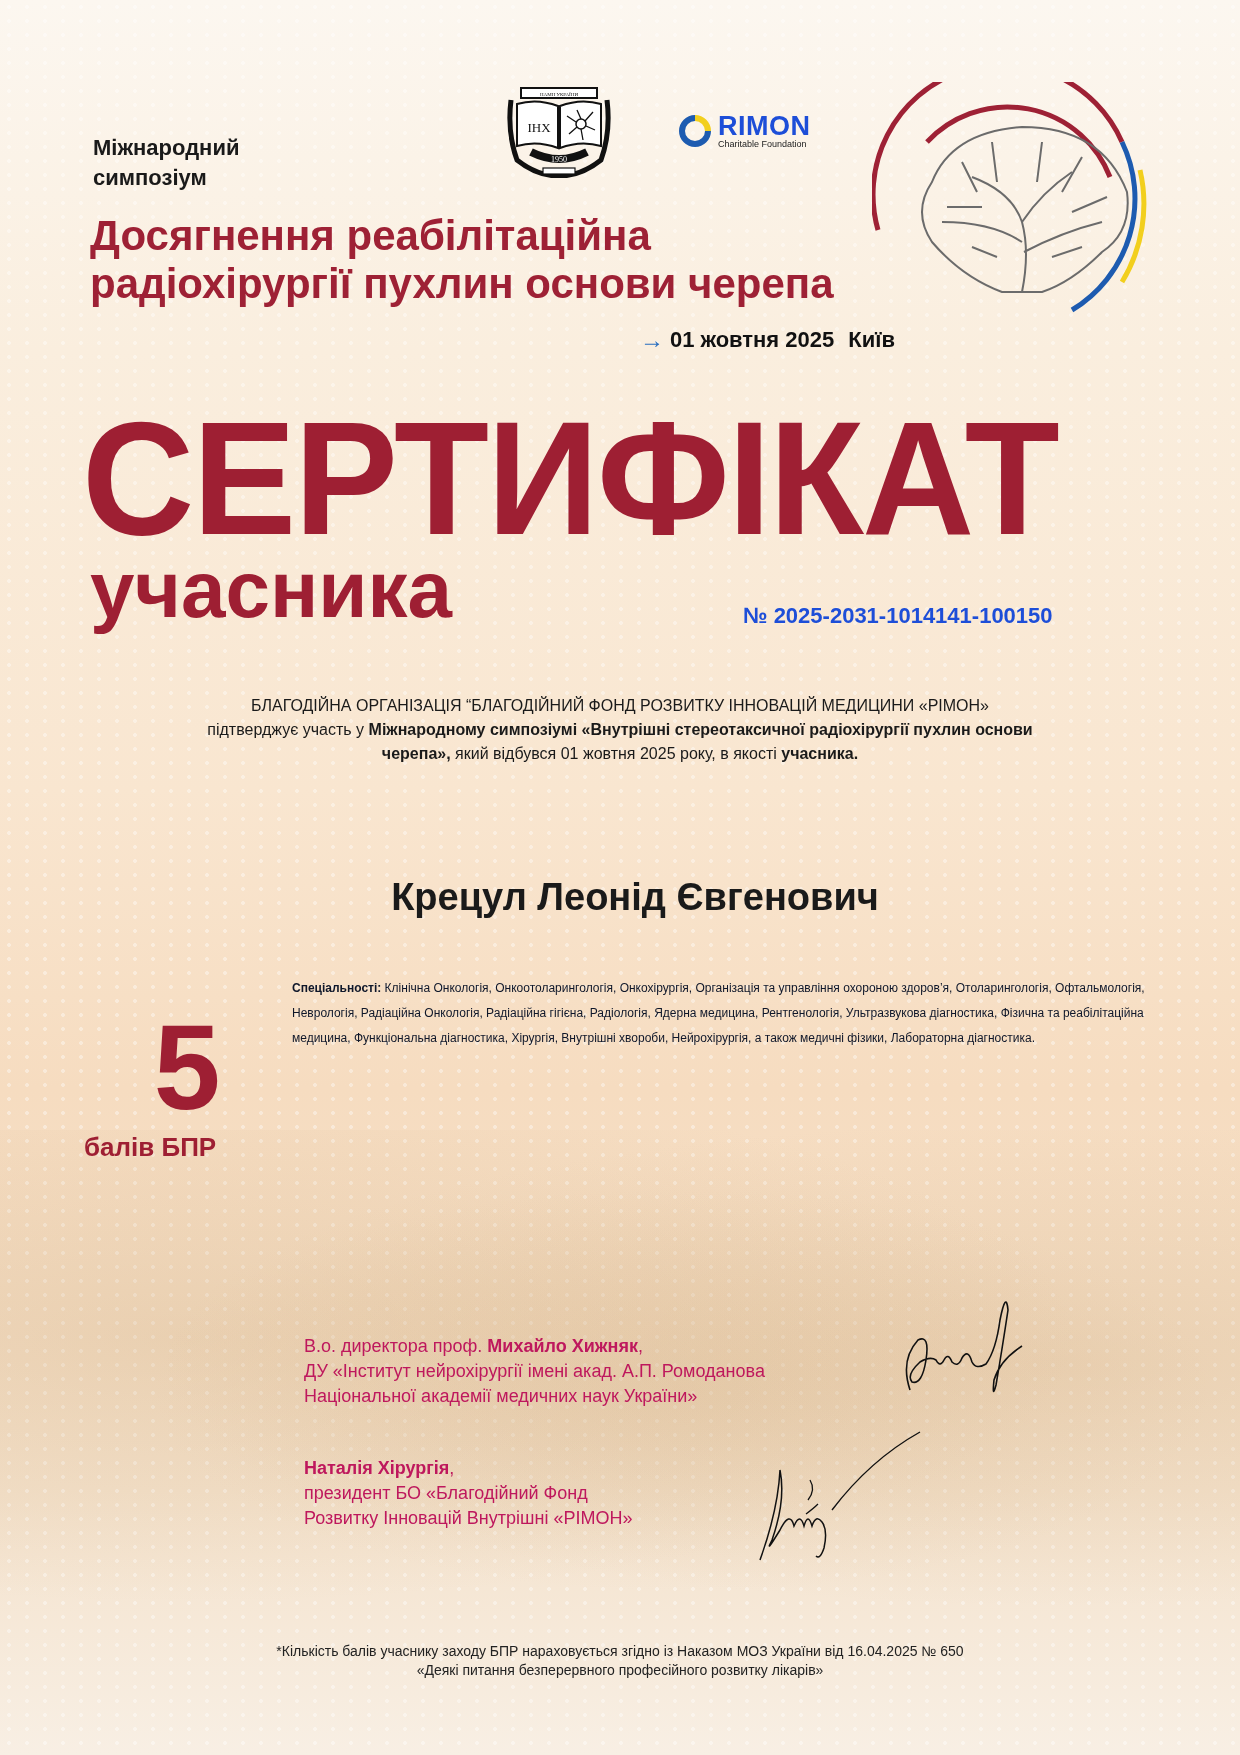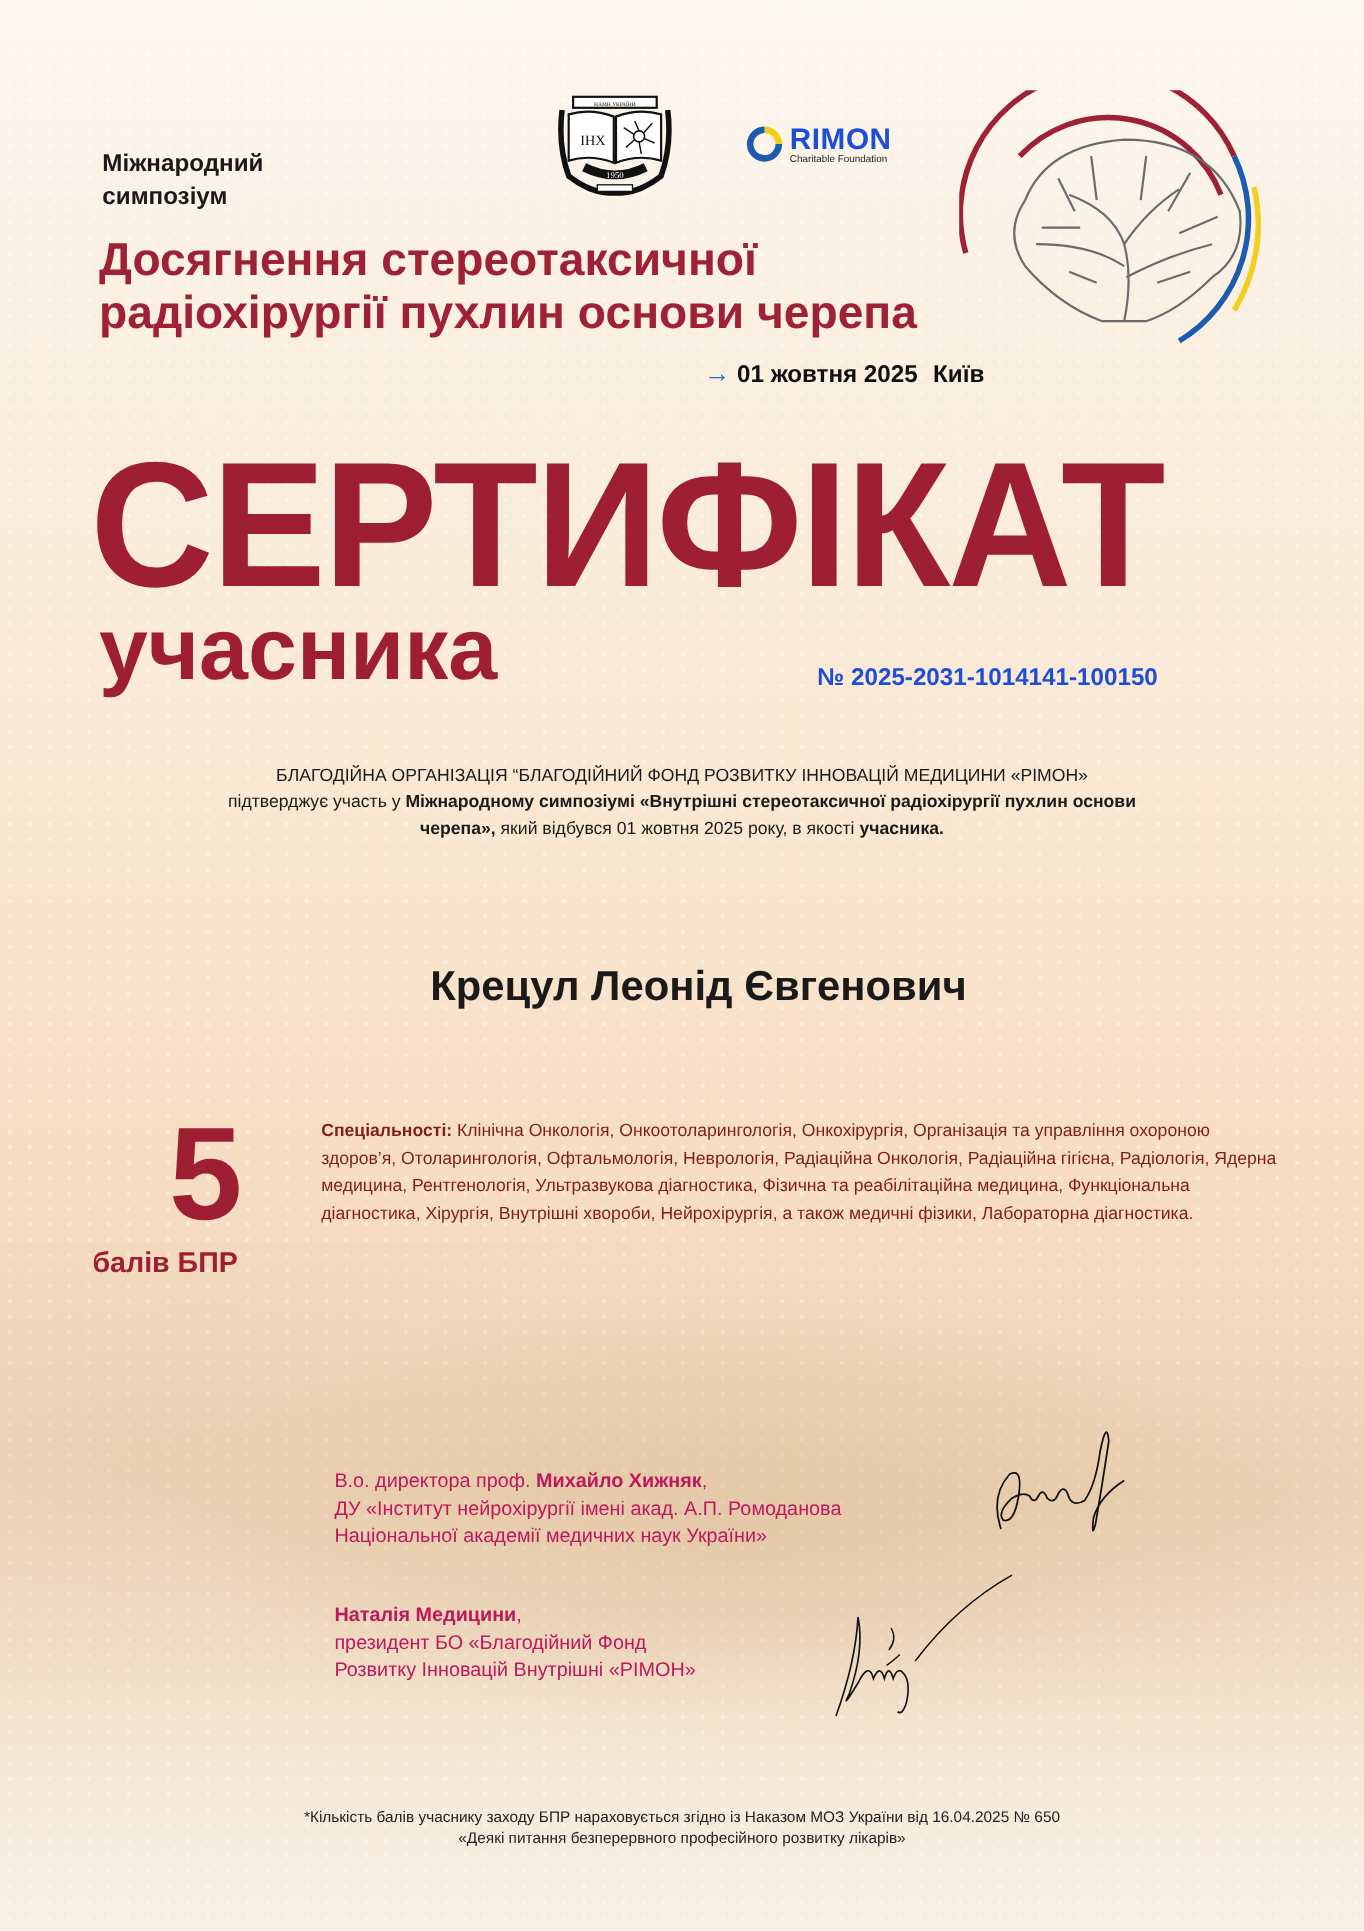--- a/index.html
+++ b/index.html
@@ -32,21 +32,21 @@
   .event-title { left:90px; top:212px; font-size:42px; font-weight:bold; line-height:48px; color:#9e2135; }
   .event-date { left:640px; top:326px; font-size:22px; font-weight:bold; color:#111; display:flex; align-items:center; gap:6px; }
   .event-date .arrow { color:#2a6fbf; font-weight:normal; font-size:24px; }
   .cert-title { left:82px; top:398px; font-size:162px; font-weight:bold; line-height:160px; color:#9e1f33; letter-spacing:-2px; transform:scaleX(0.96); transform-origin:left; }
   .cert-sub { left:90px; top:550px; font-size:80px; font-weight:bold; line-height:80px; color:#9e1f33; }
   .cert-no { left:743px; top:603px; font-size:22px; font-weight:bold; color:#1d4ed8; }
   .confirm { left:80px; top:694px; width:1080px; text-align:center; font-size:16px; line-height:24px; color:#1a1a1a; }
   .person { left:0; width:1240px; top:876px; text-align:center; font-size:38px; font-weight:bold; padding-left:30px; box-sizing:border-box; }
   .points-num { left:112px; top:1012px; font-size:120px; font-weight:bold; line-height:110px; color:#9e1f33; width:150px; text-align:center; }
   .points-label { left:84px; top:1132px; font-size:26px; font-weight:bold; color:#9e1f33; }
-  .specs { left:292px; top:1016px; width:870px; font-size:16px; line-height:25px; color:#7f1d1d; }
+  .specs { left:292px; top:976px; width:870px; font-size:12px; line-height:25px; color:#0f172a; }
   .signer { left:292px; font-size:18px; line-height:25px; color:#be185d;margin-left:12px; }
   .signer1 { top:1334px; }
   .signer2 { top:1456px; }
   .sig1 { left:896px; top:1290px; width:150px; height:115px; }
   .sig2 { left:750px; top:1430px; width:180px; height:140px; }
   .footnote { left:0; width:1240px; top:1642px; text-align:center; font-size:14px; line-height:19px; color:#222; }
   b { font-weight:bold; }
 </style>
 </head>
 <body>
@@ -90,21 +90,21 @@
   <path d="M55 60 A110 110 0 0 1 238 95" fill="none" stroke="#9e2135" stroke-width="5"></path>
   <path d="M268 88 A150 150 0 0 1 250 200" fill="none" stroke="#f2cf1d" stroke-width="5"></path>
   <g fill="none" stroke="#6b6b6b" stroke-width="2">
     <path d="M150 210 Q158 170 150 140 Q140 110 100 95 M150 140 Q170 110 200 90 M150 160 Q120 140 70 140 M152 170 Q190 150 230 140"></path>
     <path d="M60 100 Q80 50 150 45 Q230 45 255 110 Q260 150 230 170 Q200 200 170 210 L130 210 Q90 195 60 160 Q40 130 60 100 Z"></path>
     <path d="M90 80 L105 110 M120 60 L125 100 M170 60 L165 100 M210 75 L190 110 M235 115 L200 130 M75 125 L110 125 M180 175 L210 165 M125 175 L100 165"></path>
   </g>
 </svg>
 
 <div class="abs event-title">
-  <div>Досягнення стереотаксичної</div>
+  <div>Досягнення реабілітаційна</div>
   <div>радіохірургії пухлин основи черепа</div>
 </div>
 
 <div class="abs event-date">
   <span class="arrow">→</span>
   <span>01 жовтня 2025</span>
   <span style="margin-left:8px">Київ</span>
 </div>
 
 <div class="abs cert-title">СЕРТИФІКАТ</div>
@@ -130,21 +130,21 @@
 <div class="abs signer signer1">
   <div><span>В.о. директора проф. </span><b>Михайло Хижняк</b><span>,</span></div>
   <div>ДУ «Інститут нейрохірургії імені акад. А.П. Ромоданова</div>
   <div>Національної академії медичних наук України»</div>
 </div>
 <svg class="abs sig1" viewBox="0 0 150 115">
   <path d="M14 100 Q4 70 22 50 Q34 44 30 70 Q26 95 16 92 Q10 85 24 72 Q34 66 40 70 Q44 78 48 70 Q52 62 56 72 Q62 78 66 68 Q72 58 76 72 Q80 80 90 74 Q100 60 104 30 Q110 0 112 20 Q106 60 100 95 Q96 110 98 90 Q104 70 126 56" fill="none" stroke="#111" stroke-width="1.6"></path>
 </svg>
 
 <div class="abs signer signer2">
-  <div><b>Наталія Медицини</b><span>,</span></div>
+  <div><b>Наталія Хірургія</b><span>,</span></div>
   <div>президент БО «Благодійний Фонд</div>
   <div>Розвитку Інновацій Внутрішні «РІМОН»</div>
 </div>
 <svg class="abs sig2" viewBox="0 0 180 140">
   <path d="M170 2 Q120 30 82 80" fill="none" stroke="#111" stroke-width="1.4"></path>
   <path d="M30 40 Q28 80 10 130 M30 40 Q36 70 22 110 Q14 126 30 100 Q40 80 44 96 Q50 82 54 96 Q58 82 62 96 Q66 84 72 92 Q78 100 74 118 Q70 130 66 126" fill="none" stroke="#111" stroke-width="1.5"></path>
   <path d="M60 50 Q66 60 58 70 M56 84 Q64 78 68 74" fill="none" stroke="#111" stroke-width="1.3"></path>
 </svg>
 
 <div class="abs footnote">

